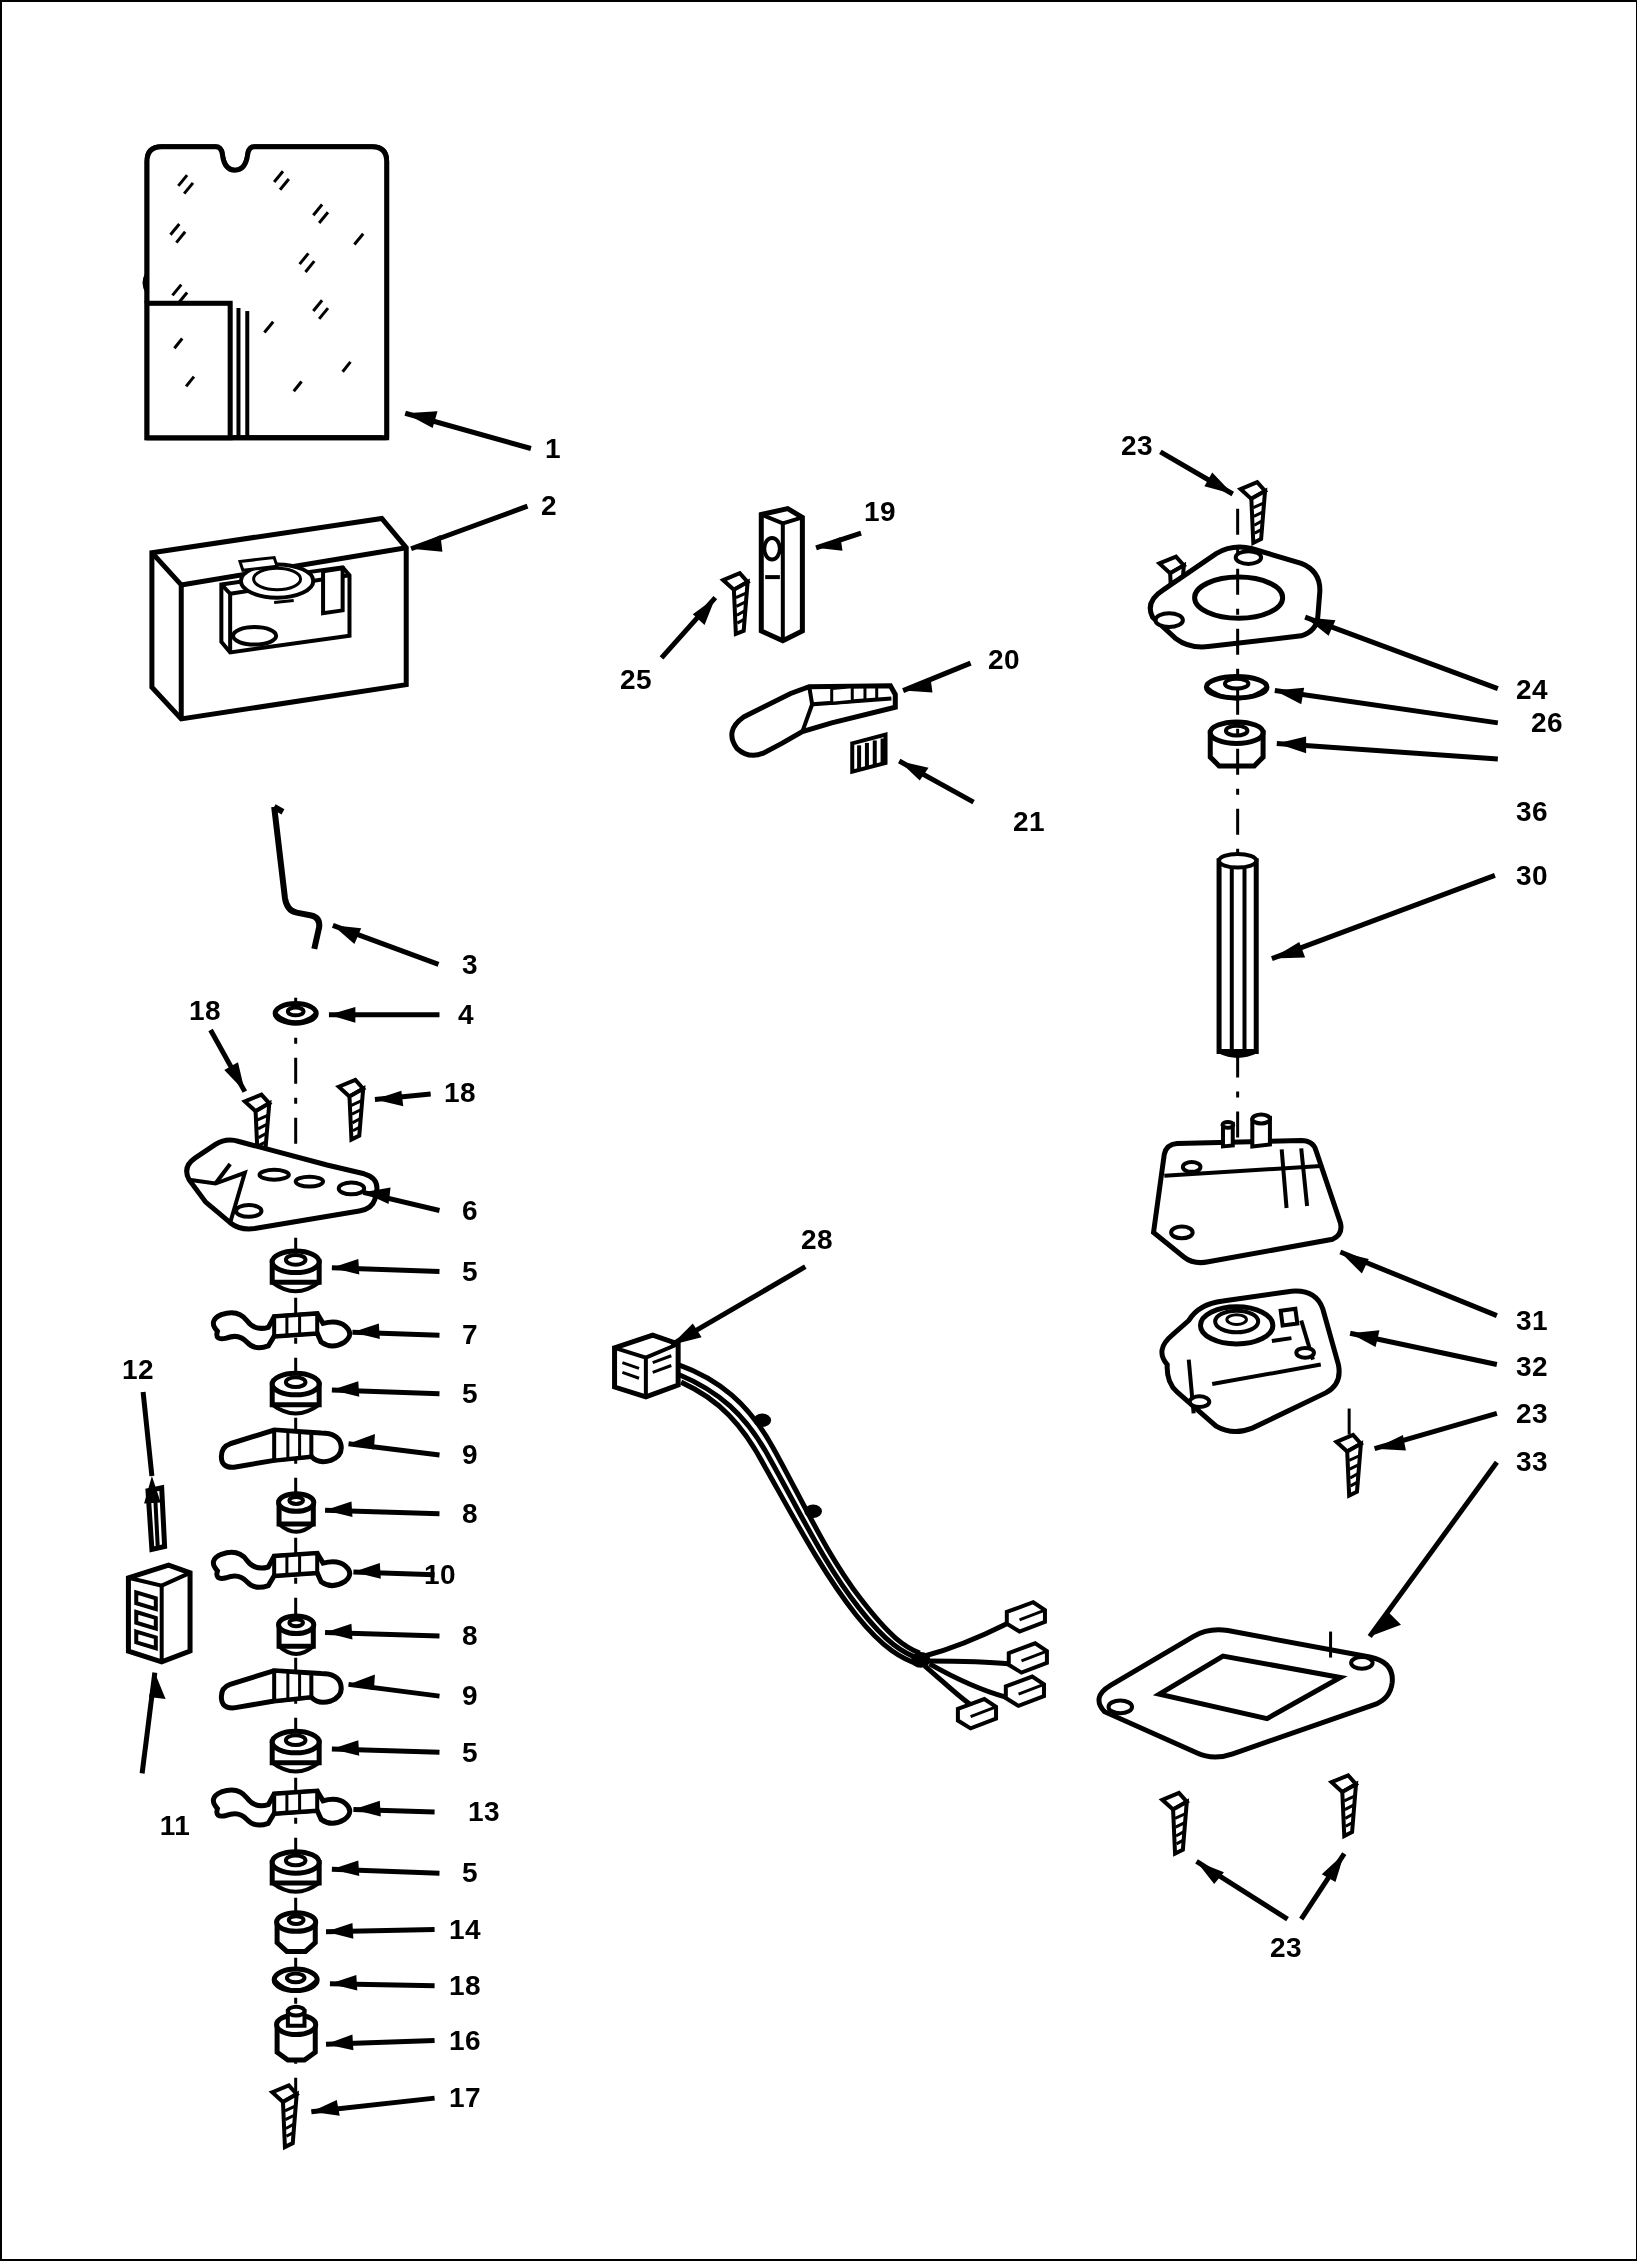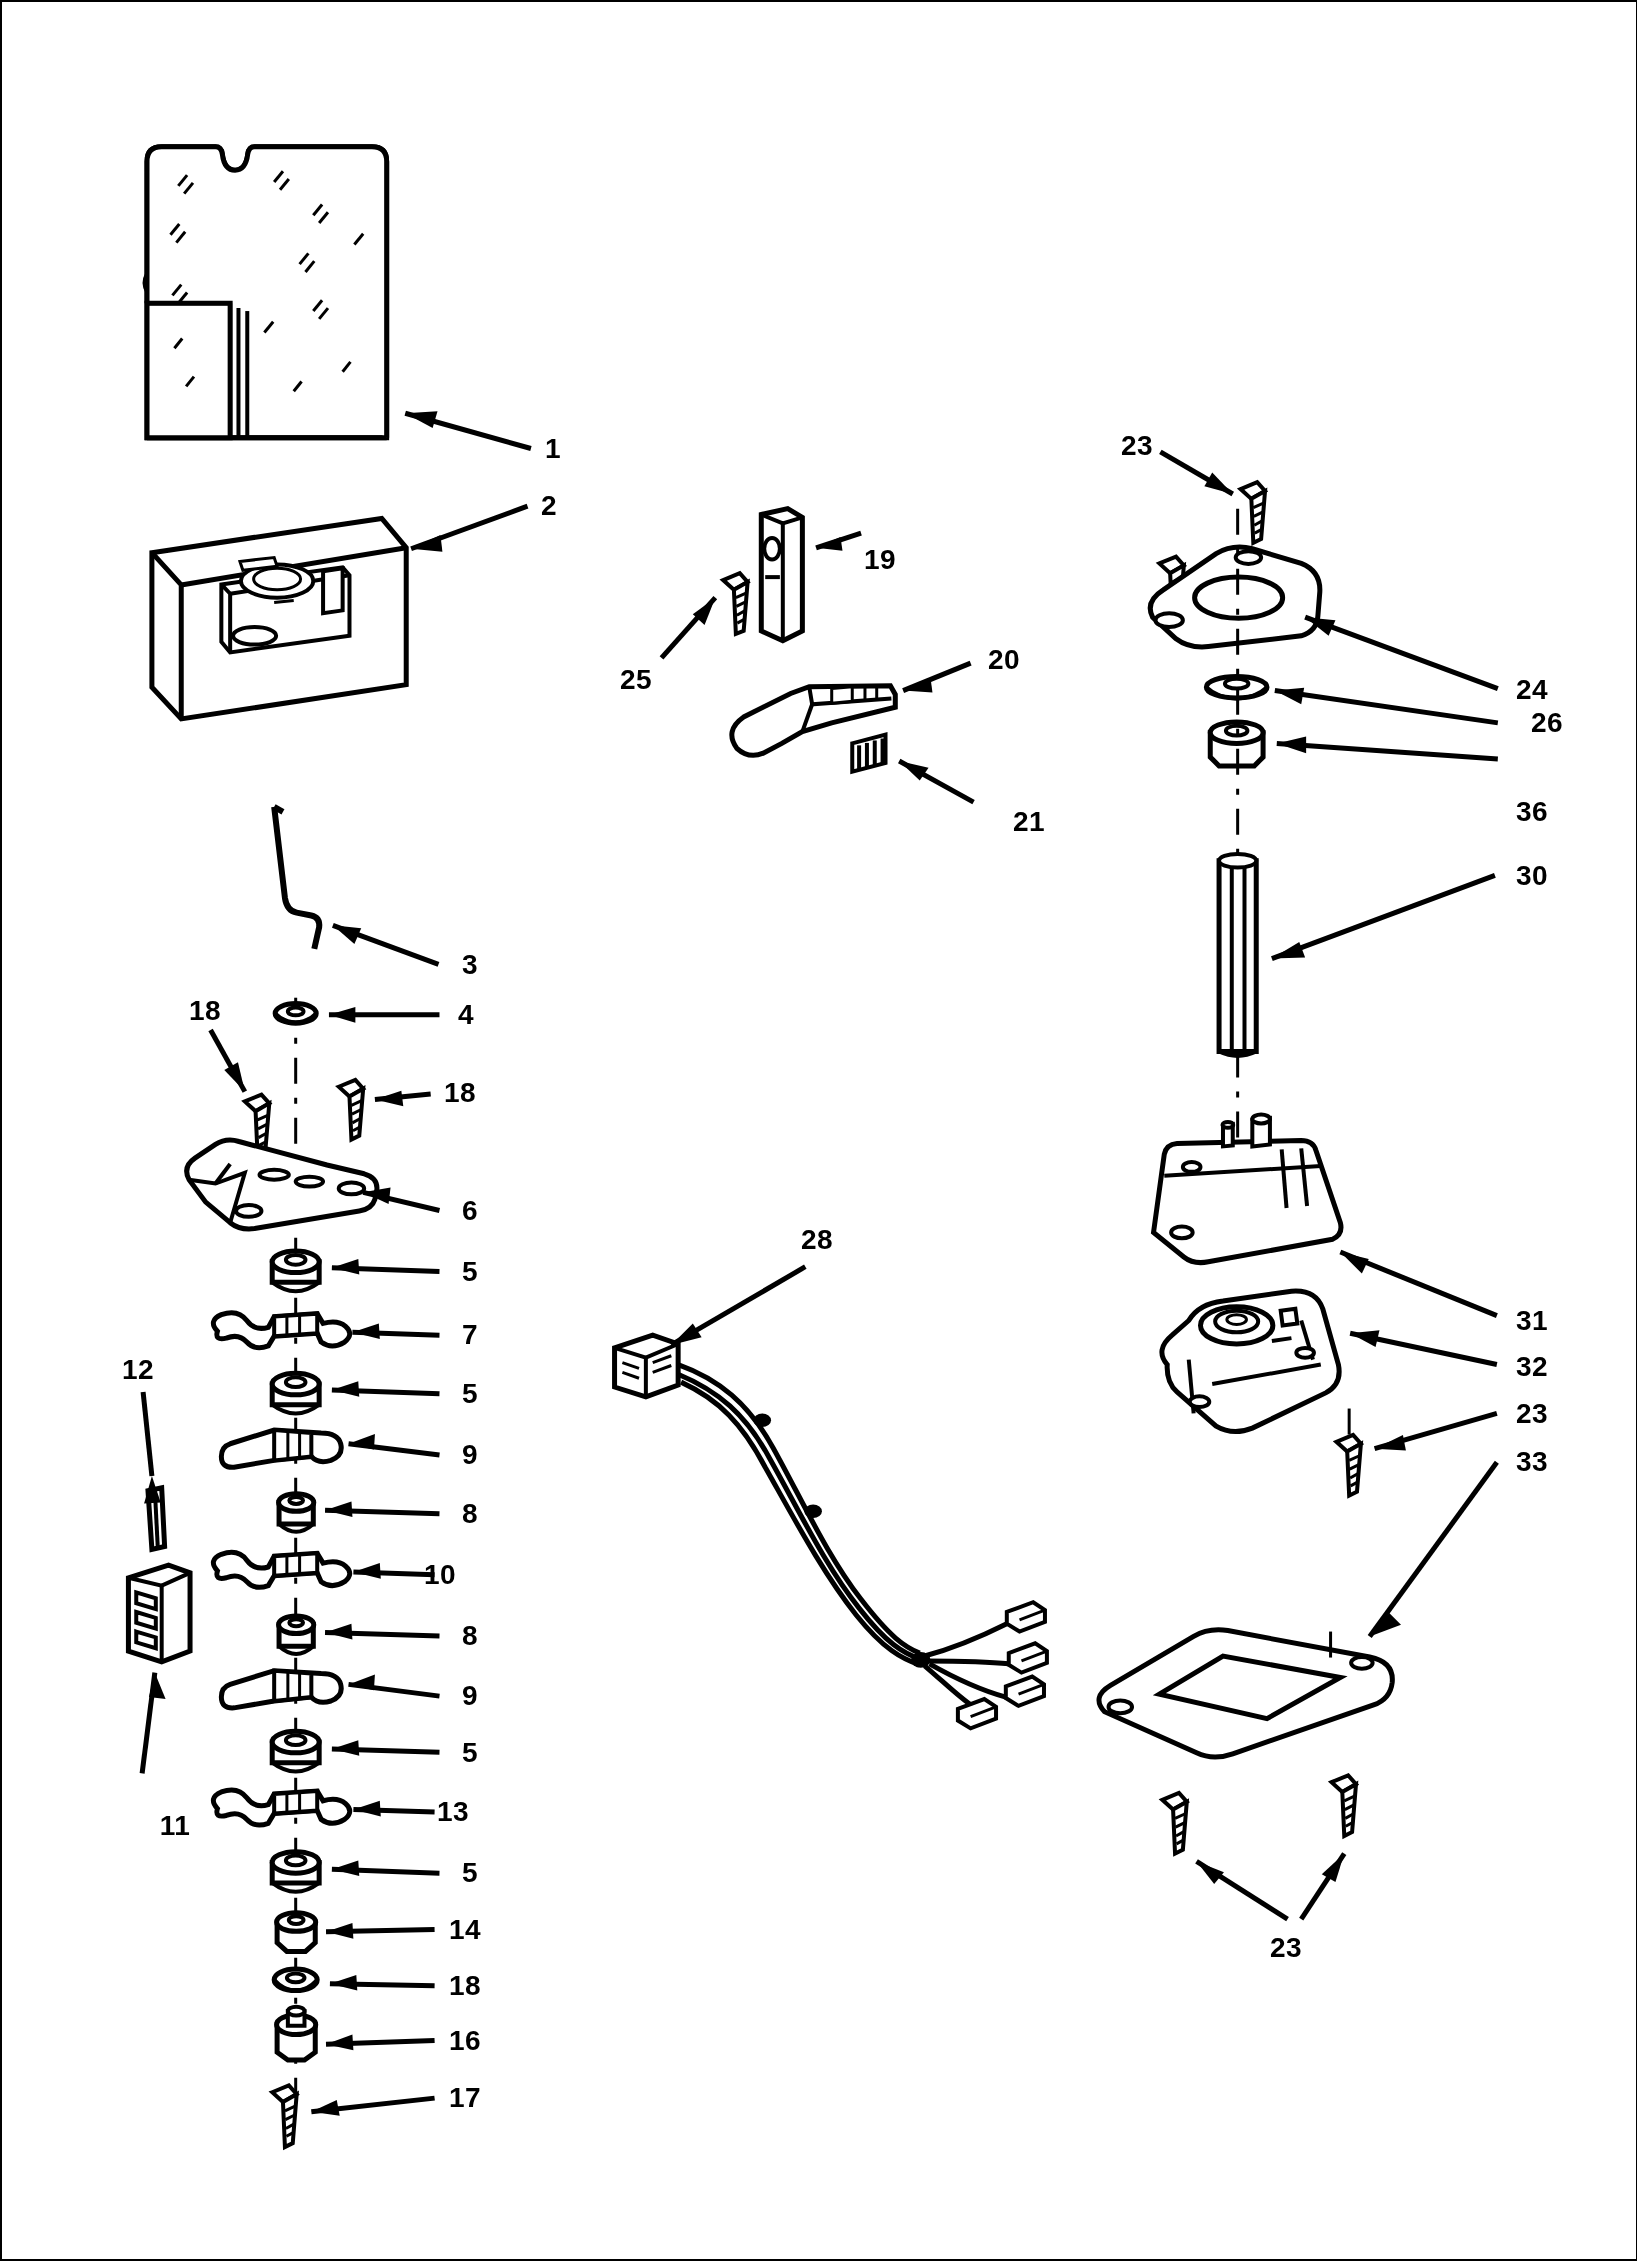--- a/index.html
+++ b/index.html
@@ -543,21 +543,21 @@
           <path d="M585 4368 L600 4360"></path>
       </g>
       <path class="ln w5" d="M888 4290 L636 4318"></path>
       <path class="fillk" d="M636 4318 l52 -24 l6 32 z"></path>
     </g>
 
   </svg>
 
   <div class="num" style="left:553px; top:449px;">1</div>
   <div class="num" style="left:549px; top:506px;">2</div>
-  <div class="num" style="left:880px; top:560px;">19</div>
+  <div class="num" style="left:880px; top:512px;">19</div>
   <div class="num" style="left:636px; top:680px;">25</div>
   <div class="num" style="left:1004px; top:660px;">20</div>
   <div class="num" style="left:1029px; top:822px;text-align:right;">21</div>
   <div class="num" style="left:1137px; top:446px;">23</div>
   <div class="num" style="left:1532px; top:690px;text-align:right;">24</div>
   <div class="num" style="left:1532px; top:723px;margin-left:15px;">26</div>
   <div class="num" style="left:1532px; top:812px;">36</div>
   <div class="num" style="left:1532px; top:876px;">30</div>
   <div class="num" style="left:470px;  top:965px;">3</div>
   <div class="num" style="left:205px;  top:1011px;">18</div>
@@ -568,21 +568,21 @@
   <div class="num" style="left:470px;  top:1335px;">7</div>
   <div class="num" style="left:470px;  top:1394px;">5</div>
   <div class="num" style="left:138px;  top:1370px;">12</div>
   <div class="num" style="left:470px;  top:1455px;">9</div>
   <div class="num" style="left:470px;  top:1514px;">8</div>
   <div class="num" style="left:440px;  top:1575px;">10</div>
   <div class="num" style="left:470px;  top:1636px;">8</div>
   <div class="num" style="left:470px;  top:1696px;">9</div>
   <div class="num" style="left:127px;  top:1826px;margin-left:48px;">11</div>
   <div class="num" style="left:470px;  top:1753px;">5</div>
-  <div class="num" style="left:453px;  top:1812px;">13</div>
+  <div class="num" style="left:484px;  top:1812px;">13</div>
   <div class="num" style="left:470px;  top:1873px;">5</div>
   <div class="num" style="left:465px;  top:1930px;">14</div>
   <div class="num" style="left:465px;  top:1986px;">18</div>
   <div class="num" style="left:465px;  top:2041px;">16</div>
   <div class="num" style="left:465px;  top:2098px;">17</div>
   <div class="num" style="left:817px; top:1240px;">28</div>
   <div class="num" style="left:1532px; top:1321px;">31</div>
   <div class="num" style="left:1532px; top:1367px;">32</div>
   <div class="num" style="left:1532px; top:1414px;">23</div>
   <div class="num" style="left:1532px; top:1462px;">33</div>

